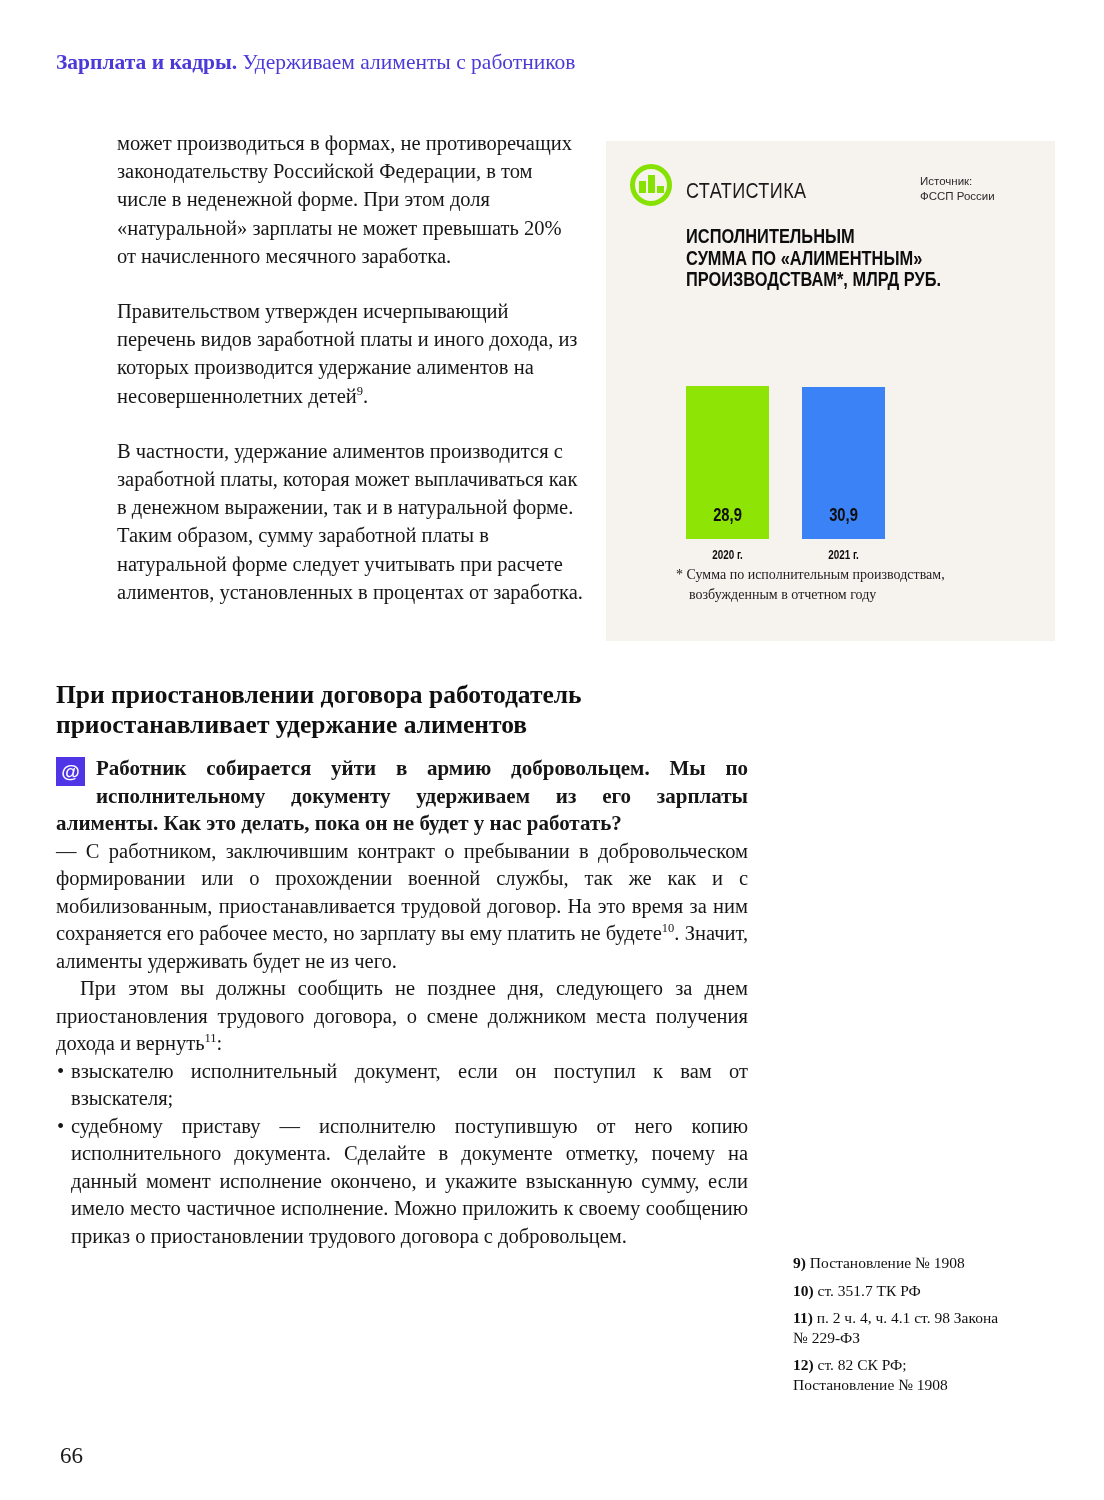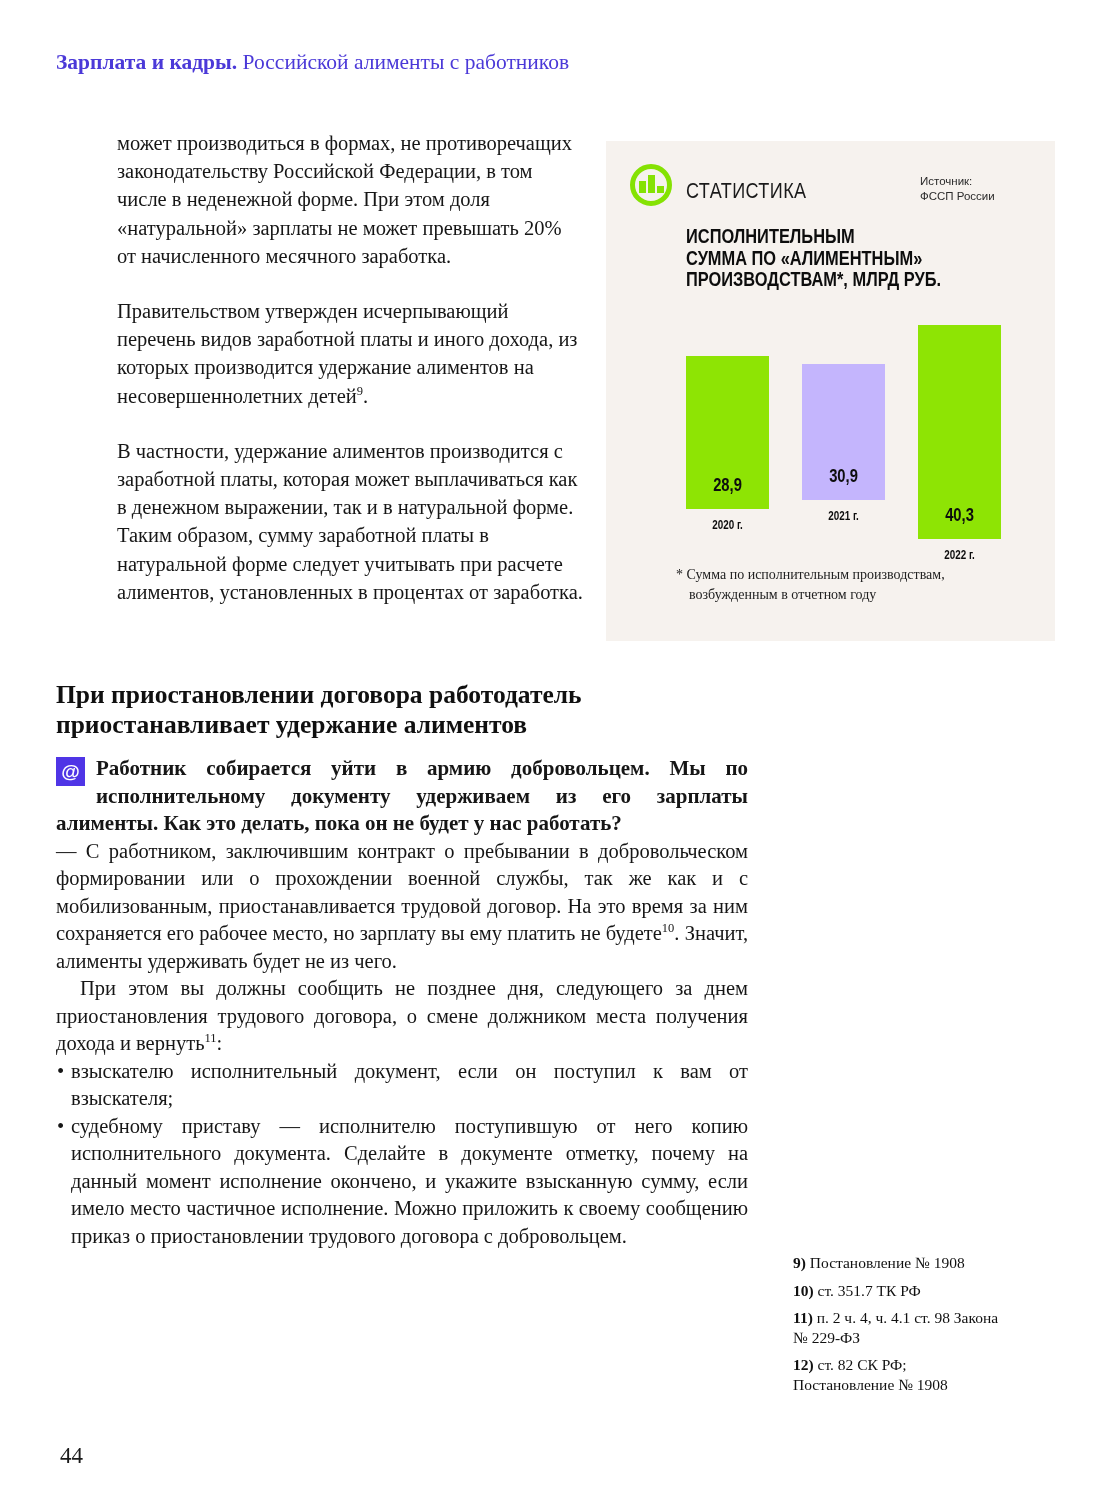--- a/index.html
+++ b/index.html
@@ -55,21 +55,21 @@
   .footnotes .fn-num{font-weight:700;}
   .fn-line2{display:block;}
   .fn-line2:empty{display:none;}
   
   .page-num{position:absolute;left:60px;top:1443px;font-size:23px;color:#1a1a1a;}
 </style>
 </head>
 <body>
 
 <div class="page-header">
-  <span class="rub">Зарплата и кадры.</span><span> Российской алименты с работников</span>
+  <span class="rub">Зарплата и кадры.</span><span> Удерживаем алименты с работников</span>
 </div>
 
 <div class="intro">
   <p>может производиться в формах, не противоречащих законодательству Российской Федерации, в том числе в неденежной форме. При этом доля «натуральной» зарплаты не может превышать 20% от начисленного месячного заработка.</p>
   <p><span>Правительством утвержден исчерпывающий перечень видов заработной платы и иного дохода, из которых производится удержание алиментов на несовершеннолетних детей</span><sup>9</sup><span>.</span></p>
   <p>В частности, удержание алиментов производится с заработной платы, которая может выплачиваться как в денежном выражении, так и в натуральной форме. Таким образом, сумму заработной платы в натуральной форме следует учитывать при расчете алиментов, установленных в процентах от заработка.</p>
 </div>
 
 <div class="panel">
   <div class="stat-icon">
@@ -94,30 +94,24 @@
       </span>
   </div>
   <div class="chart-bars">
       <div class="bar-col">
         <div class="bar" style="height: 153px; background: rgb(142, 228, 4);">
           <div class="bar-value"><span class="cond condC">28,9</span></div>
         </div>
         <div class="bar-cat"><span class="cond condC">2020 г.</span></div>
       </div>
       <div class="bar-col">
-        <div class="bar" style="height: 136px; background: #c4b5fd;">
+        <div class="bar" style="height: 152px; background: #3b82f6;">
           <div class="bar-value"><span class="cond condC">30,9</span></div>
         </div>
         <div class="bar-cat"><span class="cond condC">2021 г.</span></div>
-      </div>
-      <div class="bar-col">
-        <div class="bar" style="height: 214px; background: rgb(142, 228, 4);">
-          <div class="bar-value"><span class="cond condC">40,3</span></div>
-        </div>
-        <div class="bar-cat"><span class="cond condC">2022 г.</span></div>
       </div>
     </div>
   <div class="chart-note">* Сумма по исполнительным производствам, возбужденным в отчетном году</div>
 </div>
 
 <div class="section-heading">При приостановлении договора работодатель приостанавливает удержание алиментов</div>
 
 <div class="qa">
   <p class="question">
     <span class="badge">@</span><span>Работник собирается уйти в армию добровольцем. Мы по исполнительному документу удерживаем из его зарплаты алименты. Как это делать, пока он не будет у нас работать?</span>
@@ -130,13 +124,13 @@
   </ul>
 </div>
 
 <div class="footnotes">
   <div class="fn"><span class="fn-num">9)</span> <span>Постановление № 1908</span></div>
   <div class="fn"><span class="fn-num">10)</span> <span>ст. 351.7 ТК РФ</span></div>
   <div class="fn"><span class="fn-num">11)</span> <span>п. 2 ч. 4, ч. 4.1 ст. 98 Закона</span><span class="fn-line2">№ 229-ФЗ</span></div>
   <div class="fn"><span class="fn-num">12)</span> <span>ст. 82 СК РФ;</span><span class="fn-line2">Постановление № 1908</span></div>
 </div>
 
-<div class="page-num">44</div>
+<div class="page-num">66</div>
 
 </body></html>

